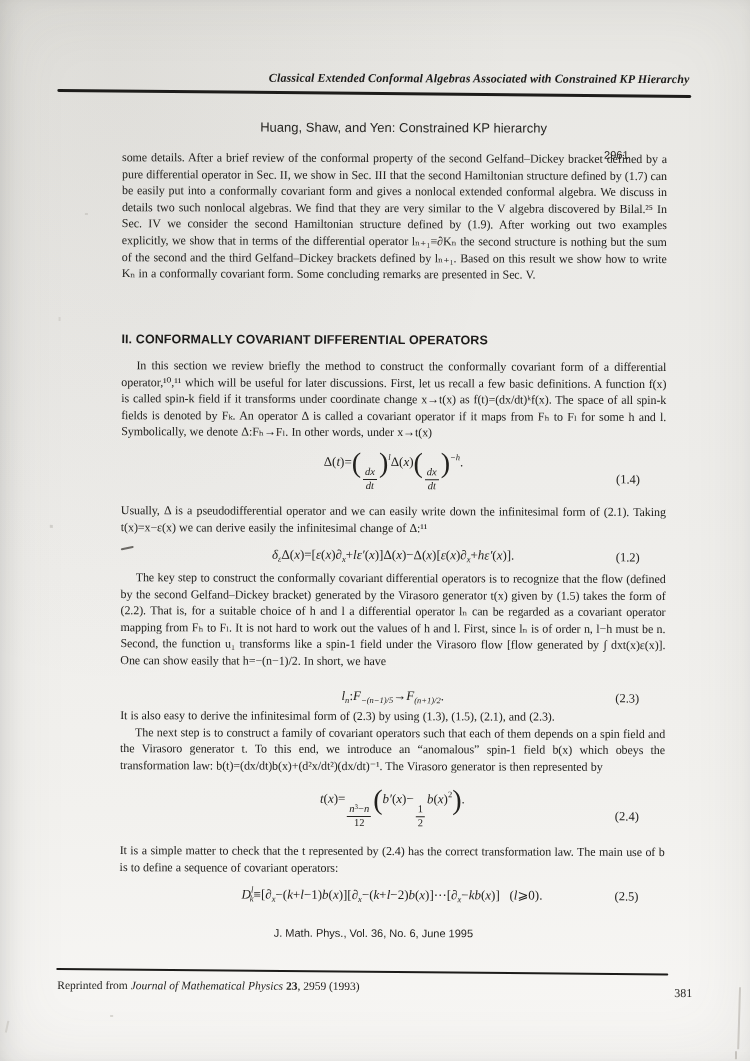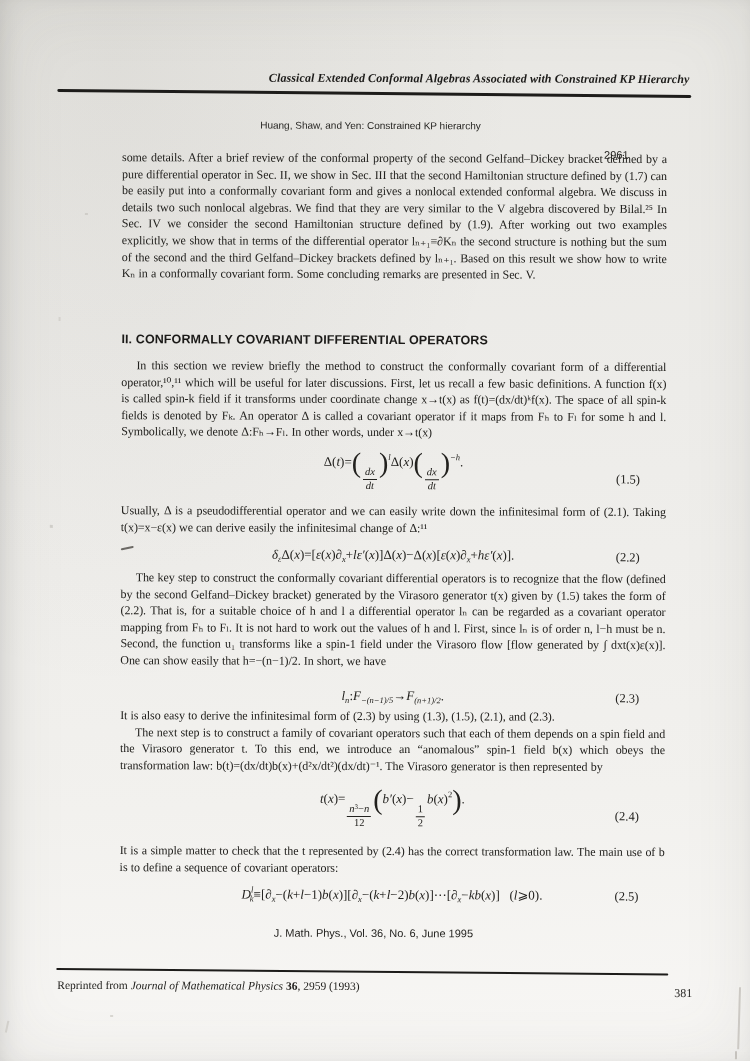--- a/index.html
+++ b/index.html
@@ -16,21 +16,21 @@
 
   .running-title{
     position:absolute;top:71px;right:62px;
     font-size:12px;font-weight:bold;font-style:italic;letter-spacing:0.1px;
     color:#1c1b19;white-space:nowrap;
   }
   .rule{position:absolute;background:#1d1c1a;}
   .rule.header{left:56px;top:90px;width:634px;height:2.5px;transform:rotate(0.35deg);transform-origin:left center;border-radius:2px;}
   .rule.footer{left:58px;top:969px;width:612px;height:2px;transform:rotate(0.33deg);transform-origin:left center;border-radius:2px;}
 
-  .byline{position:absolute;top:120px;left:259px;font-family:"Liberation Sans","DejaVu Sans",sans-serif;font-size:10px;color:#262522;white-space:nowrap;}
+  .byline{position:absolute;top:120px;left:259px;font-family:"Liberation Sans","DejaVu Sans",sans-serif;font-size:13px;color:#262522;white-space:nowrap;}
   .pageno-top{position:absolute;top:120px;left:603px;font-family:"Liberation Sans","DejaVu Sans",sans-serif;font-size:11px;color:#262522;margin-top:28px;}
 
   .block{position:absolute;left:121px;width:545px;}
   p.body{
     margin:0;font-size:12px;line-height:16.6px;text-align:justify;
     letter-spacing:-0.08px;word-spacing:0.3px;color:#22211e;
   }
   p.body.indent{text-indent:15px;}
 
   h2.sec{
@@ -85,30 +85,30 @@
     </div>
 
     <div class="eq tall" style="top:456px">
       <span class="eq-body"><span>Δ(</span><span class="it">t</span><span>)=</span><span class="bigp">(</span><span class="frac">
             <span class="num"><span class="it">dx</span></span>
             <span class="den"><span class="it">dt</span></span>
           </span><span class="bigp">)</span><span class="sup it">l</span><span>Δ(</span><span class="it">x</span><span>)</span><span class="bigp">(</span><span class="frac">
             <span class="num"><span class="it">dx</span></span>
             <span class="den"><span class="it">dt</span></span>
           </span><span class="bigp">)</span><span class="sup it">−h</span><span>.</span></span>
-      <span class="eq-no">(1.5)</span>
+      <span class="eq-no">(1.4)</span>
     </div>
 
     <div class="block" style="top:503px">
       <p class="body">Usually, Δ is a pseudodifferential operator and we can easily write down the infinitesimal form of (2.1). Taking t(x)=x−ε(x) we can derive easily the infinitesimal change of Δ:¹¹</p>
     </div>
 
     <div class="eq" style="top:547px;height:20px">
       <span class="eq-body"><span class="it">δ</span><span class="sub it">ε</span><span>Δ(</span><span class="it">x</span><span>)=[</span><span class="it">ε</span><span>(</span><span class="it">x</span><span>)∂</span><span class="sub it">x</span><span>+</span><span class="it">lε′</span><span>(</span><span class="it">x</span><span>)]Δ(</span><span class="it">x</span><span>)−Δ(</span><span class="it">x</span><span>)[</span><span class="it">ε</span><span>(</span><span class="it">x</span><span>)∂</span><span class="sub it">x</span><span>+</span><span class="it">hε′</span><span>(</span><span class="it">x</span><span>)].</span></span>
-      <span class="eq-no">(2.2)</span>
+      <span class="eq-no">(1.2)</span>
     </div>
 
     <div class="block" style="top:570px">
       <p class="body indent">The key step to construct the conformally covariant differential operators is to recognize that the flow (defined by the second Gelfand–Dickey bracket) generated by the Virasoro generator t(x) given by (1.5) takes the form of (2.2). That is, for a suitable choice of h and l a differential operator lₙ can be regarded as a covariant operator mapping from Fₕ to Fₗ. It is not hard to work out the values of h and l. First, since lₙ is of order n, l−h must be n. Second, the function u₁ transforms like a spin-1 field under the Virasoro flow [flow generated by ∫ dxt(x)ε(x)]. One can show easily that h=−(n−1)/2. In short, we have</p>
     </div>
 
     <div class="eq" style="top:688px;height:20px">
       <span class="eq-body"><span class="it">l</span><span class="sub it">n</span><span>:</span><span class="it">F</span><span class="sub it">−(n−1)/5</span><span>→</span><span class="it">F</span><span class="sub it">(n+1)/2</span><span>.</span></span>
       <span class="eq-no">(2.3)</span>
     </div>
@@ -136,21 +136,21 @@
     <div class="eq" style="top:885px;height:22px">
       <span class="eq-body"><span class="it">D</span><span class="sup it">l</span><span class="sub it tuck">k</span><span>≡[∂</span><span class="sub it">x</span><span>−(</span><span class="it">k</span><span>+</span><span class="it">l</span><span>−1)</span><span class="it">b</span><span>(</span><span class="it">x</span><span>)][∂</span><span class="sub it">x</span><span>−(</span><span class="it">k</span><span>+</span><span class="it">l</span><span>−2)</span><span class="it">b</span><span>(</span><span class="it">x</span><span>)]⋯[∂</span><span class="sub it">x</span><span>−</span><span class="it">kb</span><span>(</span><span class="it">x</span><span>)]</span><span>&nbsp;&nbsp;&nbsp;(</span><span class="it">l</span><span>⩾0).</span></span>
       <span class="eq-no">(2.5)</span>
     </div>
 
     <div class="footer-journal">J. Math. Phys., Vol. 36, No. 6, June 1995</div>
 
     <div class="rule footer"></div>
 
     <div class="reprint">
-      <span>Reprinted from </span><span class="jn">Journal of Mathematical Physics </span><span class="vol">36</span><span>, 2959 (1993)</span>
+      <span>Reprinted from </span><span class="jn">Journal of Mathematical Physics </span><span class="vol">23</span><span>, 2959 (1993)</span>
     </div>
 
     <div class="pageno-bottom">381</div>
 
     <div class="artifact" style="left:121px;top:548px;width:13px;height:2px;background:#55524e;transform:rotate(-12deg);opacity:.85;border-radius:1px;"></div>
     <div class="artifact" style="left:84px;top:214px;width:3px;height:2px;background:#cfcdc8;"></div>
     <div class="artifact" style="left:58px;top:318px;width:2px;height:4px;background:#d4d2cd;"></div>
     <div class="artifact" style="left:50px;top:526px;width:3px;height:3px;background:#d0cec9;"></div>
     <div class="artifact" style="left:740px;top:986px;width:2px;height:62px;background:#ccc9c4;transform:rotate(1.5deg);"></div>
     <div class="artifact" style="left:737px;top:1050px;width:2px;height:8px;background:#c5c2bd;"></div>

